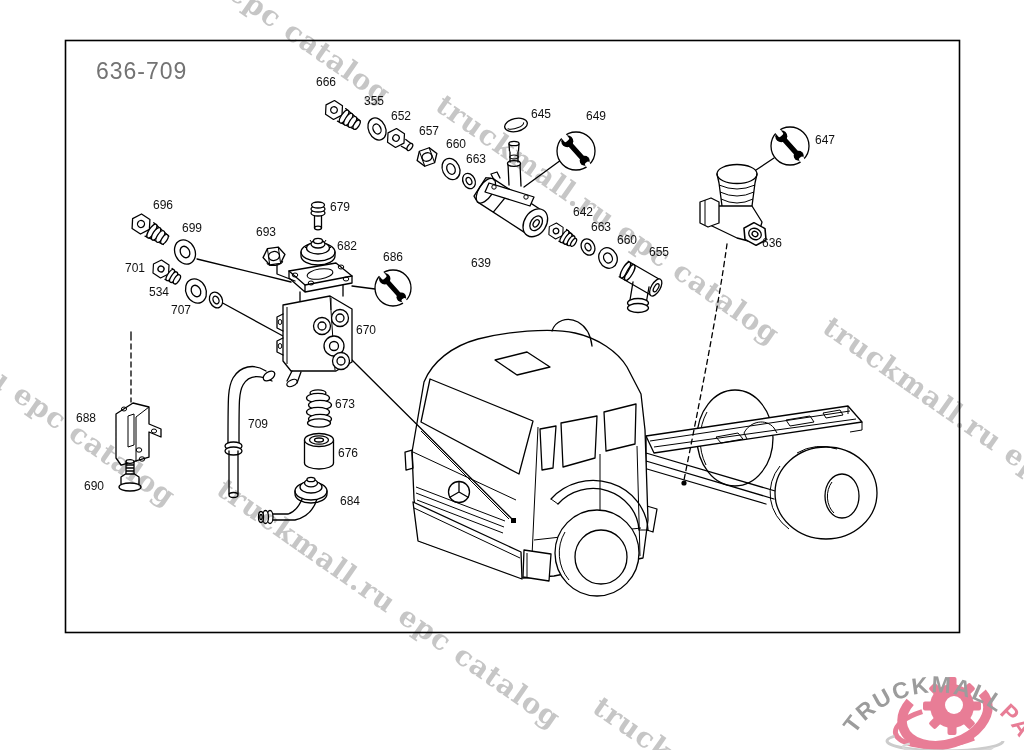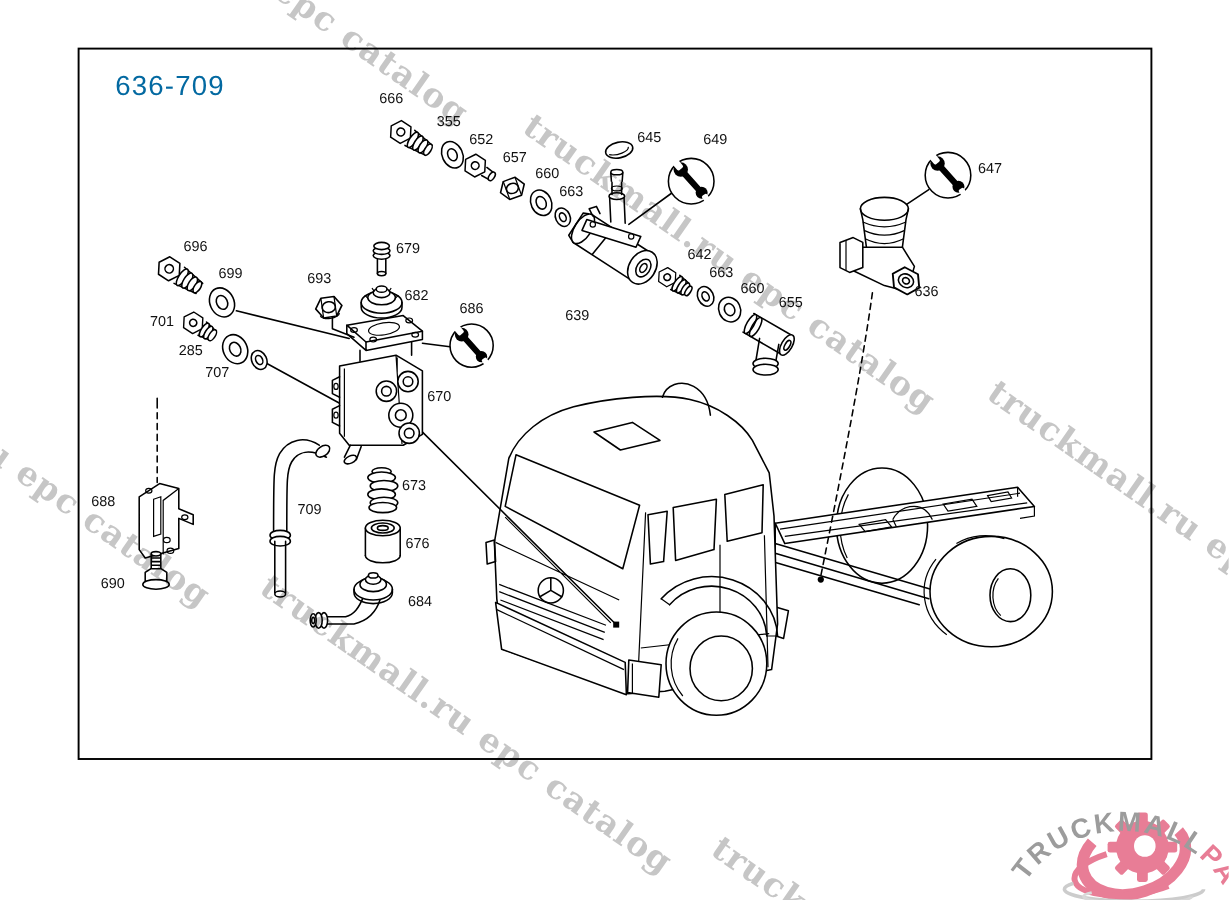--- a/index.html
+++ b/index.html
@@ -1,20 +1,20 @@
 <!DOCTYPE html>
 <html style="--wm-color: #c6c6c6; --logo-gray: #9c9c9c; --logo-pink: #e87d96;"><head>
 <meta charset="utf-8">
 <style>
   html,body{margin:0;padding:0;background:#fff;}
   #stage{position:relative;width:1024px;height:750px;background:#fff;overflow:hidden;
          font-family:"Liberation Sans",sans-serif;}
   #art{position:absolute;left:0;top:0;}
   #page-title{position:absolute;left:96px;top:58px;font-size:23px;letter-spacing:1px;
-              color:#0369a1;white-space:nowrap;}
+              color:#737373;white-space:nowrap;}
   .part-label{position:absolute;font-size:12px;color:#111;white-space:nowrap;line-height:1;}
   #wm-layer{position:absolute;left:0;top:0;width:100%;height:100%;pointer-events:none;
             mix-blend-mode:multiply;}
   .watermark{position:absolute;font-family:"DejaVu Serif",serif;font-weight:bold;
              font-size:28px;letter-spacing:1px;color:var(--wm-color,#c6c6c6);
              transform-origin:0 0;white-space:nowrap;user-select:none;}
   #labels-layer{position:absolute;left:0;top:0;width:100%;height:100%;}
   svg .ln{stroke:#000;stroke-width:1.3;fill:none;stroke-linecap:round;stroke-linejoin:round;}
   svg .wh{stroke:#000;stroke-width:1.3;fill:#fff;stroke-linejoin:round;}
   svg .thin{stroke:#000;stroke-width:1;fill:none;}
@@ -415,21 +415,21 @@
       <div class="part-label" style="left: 815px; top: 134px;">647</div>
       <div class="part-label" style="left: 762px; top: 197px; margin-top: 40px;">636</div>
       <div class="part-label" style="left: 471px; top: 222px; margin-top: 35px;">639</div>
       <div class="part-label" style="left: 563px; top: 206px; margin-left: 10px;">642</div>
       <div class="part-label" style="left: 591px; top: 221px;">663</div>
       <div class="part-label" style="left: 617px; top: 234px;">660</div>
       <div class="part-label" style="left: 649px; top: 246px;">655</div>
       <div class="part-label" style="left: 153px; top: 199px;">696</div>
       <div class="part-label" style="left: 182px; top: 222px;">699</div>
       <div class="part-label" style="left: 125px; top: 262px;">701</div>
-      <div class="part-label" style="left: 149px; top: 286px;">285</div>
+      <div class="part-label" style="left: 149px; top: 286px;">534</div>
       <div class="part-label" style="left: 171px; top: 304px;">707</div>
       <div class="part-label" style="left: 256px; top: 226px;">693</div>
       <div class="part-label" style="left: 330px; top: 201px;">679</div>
       <div class="part-label" style="left: 337px; top: 240px;">682</div>
       <div class="part-label" style="left: 383px; top: 251px;">686</div>
       <div class="part-label" style="left: 356px; top: 324px;">670</div>
       <div class="part-label" style="left: 76px; top: 412px;">688</div>
       <div class="part-label" style="left: 84px; top: 480px;">690</div>
       <div class="part-label" style="left: 248px; top: 418px;">709</div>
       <div class="part-label" style="left: 335px; top: 398px;">673</div>

